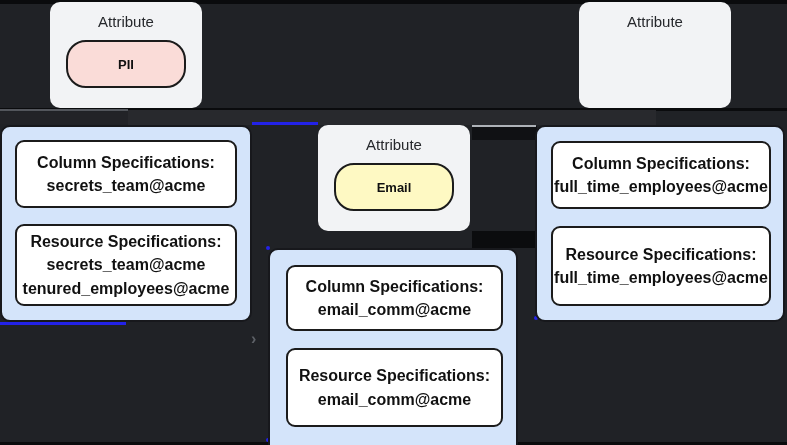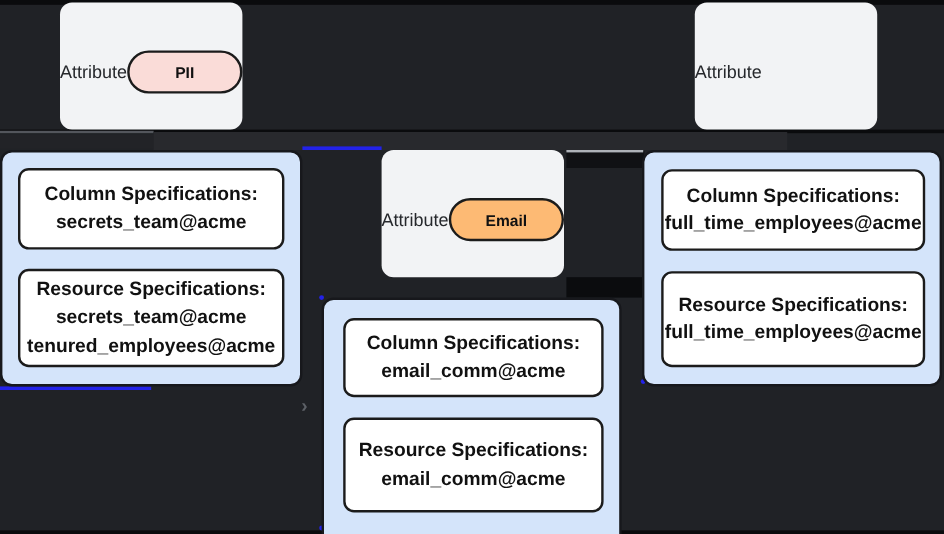--- a/index.html
+++ b/index.html
@@ -27,34 +27,34 @@
   .edge.arrow{left:251px;top:330px;width:14px;height:18px;color:#5d6167;
     font-size:16px;font-weight:bold;line-height:18px;background:none;}
   .handle-dot{position:absolute;width:4px;height:4px;border-radius:2px;background:#2322e8;}
   .handle-dot.h1{left:266px;top:246px;}
   .handle-dot.h2{left:266px;top:438px;}
   .handle-dot.h3{left:534px;top:316px;}
 
   
   .attr-node{
     position:absolute;width:152px;height:106px;background:#f2f3f5;
-    border-radius:10px;display:flex;flex-direction:row;align-items:center;
+    border-radius:10px;display:flex;flex-direction:column;align-items:center;
   }
   .attr-node.pii{left:50px;top:2px;}
   .attr-node.financial{left:579px;top:2px;}
   .attr-node.email{left:318px;top:125px;}
   .attr-label{margin-top:11px;font-size:15px;color:#26282c;}
   .attr-chip{
-    margin-top:10px;width:120px;height:36px;border:2px solid #1b1b1b;
+    margin-top:10px;width:120px;height:48px;border:2px solid #1b1b1b;
     border-radius:20px;display:flex;align-items:center;justify-content:center;
     font-size:13px;font-weight:bold;color:#111;box-sizing:border-box;
   }
   .chip-pink{background:#fadcd8;}
   .chip-green{background:#e2f0e3;}
-  .chip-yellow{background:#fdba74;}
+  .chip-yellow{background:#fef9c3;}
 
   
   .spec-node{
     position:absolute;background:#d4e4fa;border:2px solid #17181c;
     border-radius:10px;box-sizing:border-box;
   }
   .spec-node.left{left:0;top:125px;width:252px;height:197px;}
   .spec-node.middle{left:268px;top:248px;width:250px;height:210px;}
   .spec-node.right{left:535px;top:125px;width:250px;height:197px;}
   .spec-box{

